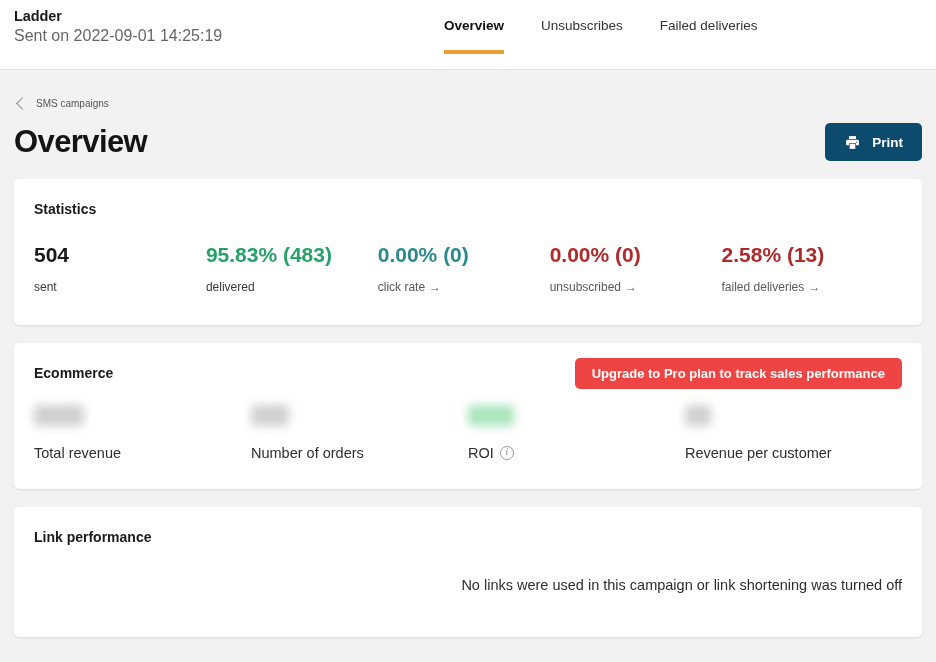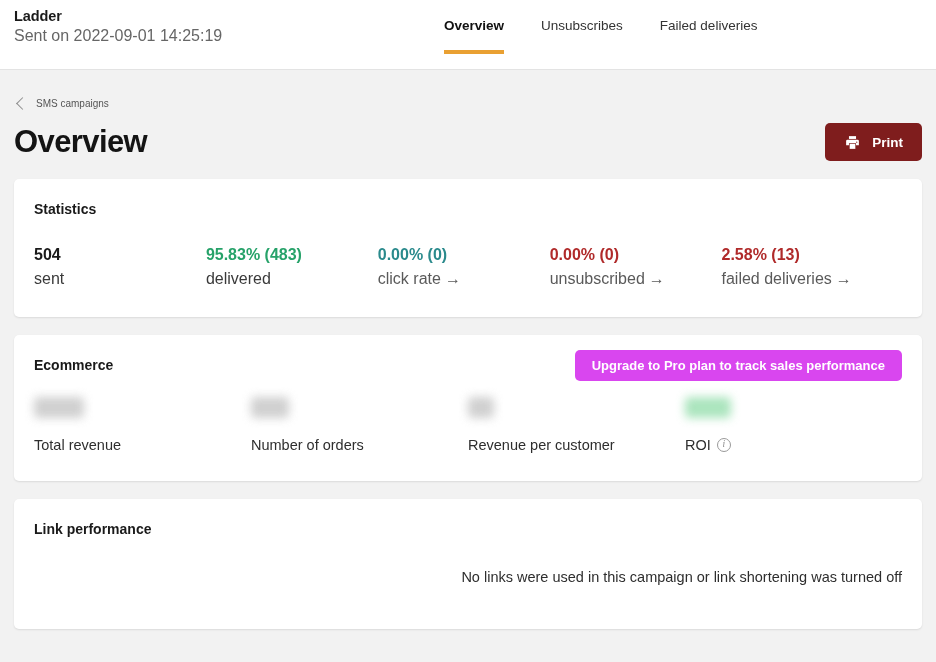--- a/index.html
+++ b/index.html
@@ -111,21 +111,21 @@
     font-weight: bold;
     color: #141414;
     letter-spacing: -0.6px;
     line-height: 36px;
   }
 
   .print-btn {
     display: flex;
     align-items: center;
     gap: 11px;
-    background: #7f1d1d;
+    background: #0c4a6e;
     color: #ffffff;
     border: none;
     border-radius: 5px;
     padding: 0 19px;
     height: 38px;
     font-size: 13.5px;
     font-weight: bold;
     font-family: "Liberation Sans", sans-serif;
     cursor: pointer;
   }
@@ -149,46 +149,46 @@
   }
 
   
   .stats-grid {
     display: grid;
     grid-template-columns: repeat(4, 1fr) 1.05fr;
     margin-top: 26px;
     padding-bottom: 8px;
   }
   .stat-value {
-    font-size: 16px;
+    font-size: 21px;
     font-weight: bold;
     line-height: 20px;
     color: #1a1a1a;
   }
   .stat-label {
-    font-size: 16px;
+    font-size: 12px;
     color: #3a3a3a;
     line-height: 20px;
-    margin-top: 4px;
+    margin-top: 12px;
     white-space: nowrap;
   }
   .stat-label.link {
     color: #5a5a5a;
     cursor: pointer;
   }
   .stat-label .arrow { margin-left: 4px; }
 
   
   .ecom-head {
     display: flex;
     align-items: flex-start;
     justify-content: space-between;
   }
   .upgrade-btn {
-    background: #d946ef;
+    background: #ef4444;
     color: #ffffff;
     border: none;
     border-radius: 5px;
     height: 31px;
     padding: 0 17px;
     font-size: 13px;
     font-weight: bold;
     font-family: "Liberation Sans", sans-serif;
     cursor: pointer;
     margin-top: -5px;
@@ -336,32 +336,32 @@
           <div class="blur-value"></div>
           <div class="ecom-label">Total revenue</div>
         </div>
 
         <div>
           <div class="blur-value sm"></div>
           <div class="ecom-label">Number of orders</div>
         </div>
 
         <div>
-          <div class="blur-value xs"></div>
-          <div class="ecom-label">Revenue per customer</div>
-        </div>
-
-        <div>
           <div class="blur-value green"></div>
           <div class="ecom-label">
             <span>ROI</span>
             <span class="info-icon">i</span>
           </div>
         </div>
 
+        <div>
+          <div class="blur-value xs"></div>
+          <div class="ecom-label">Revenue per customer</div>
+        </div>
+
       </div>
     </div>
 
     <div class="card link-card">
       <div class="card-title">Link performance</div>
       <div class="link-empty">No links were used in this campaign or link shortening was turned off</div>
     </div>
 
   </div>
 </div>

